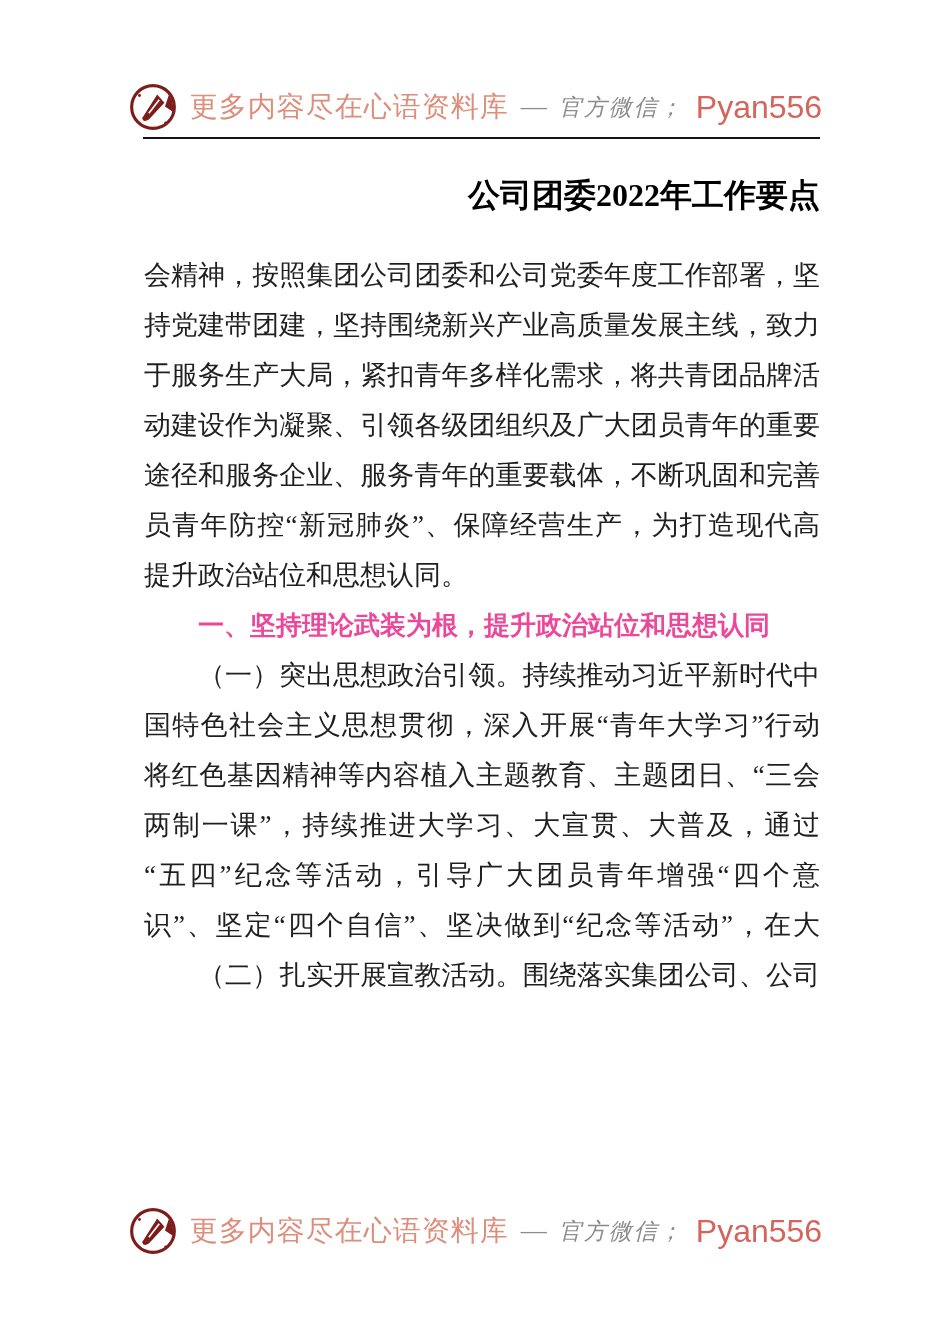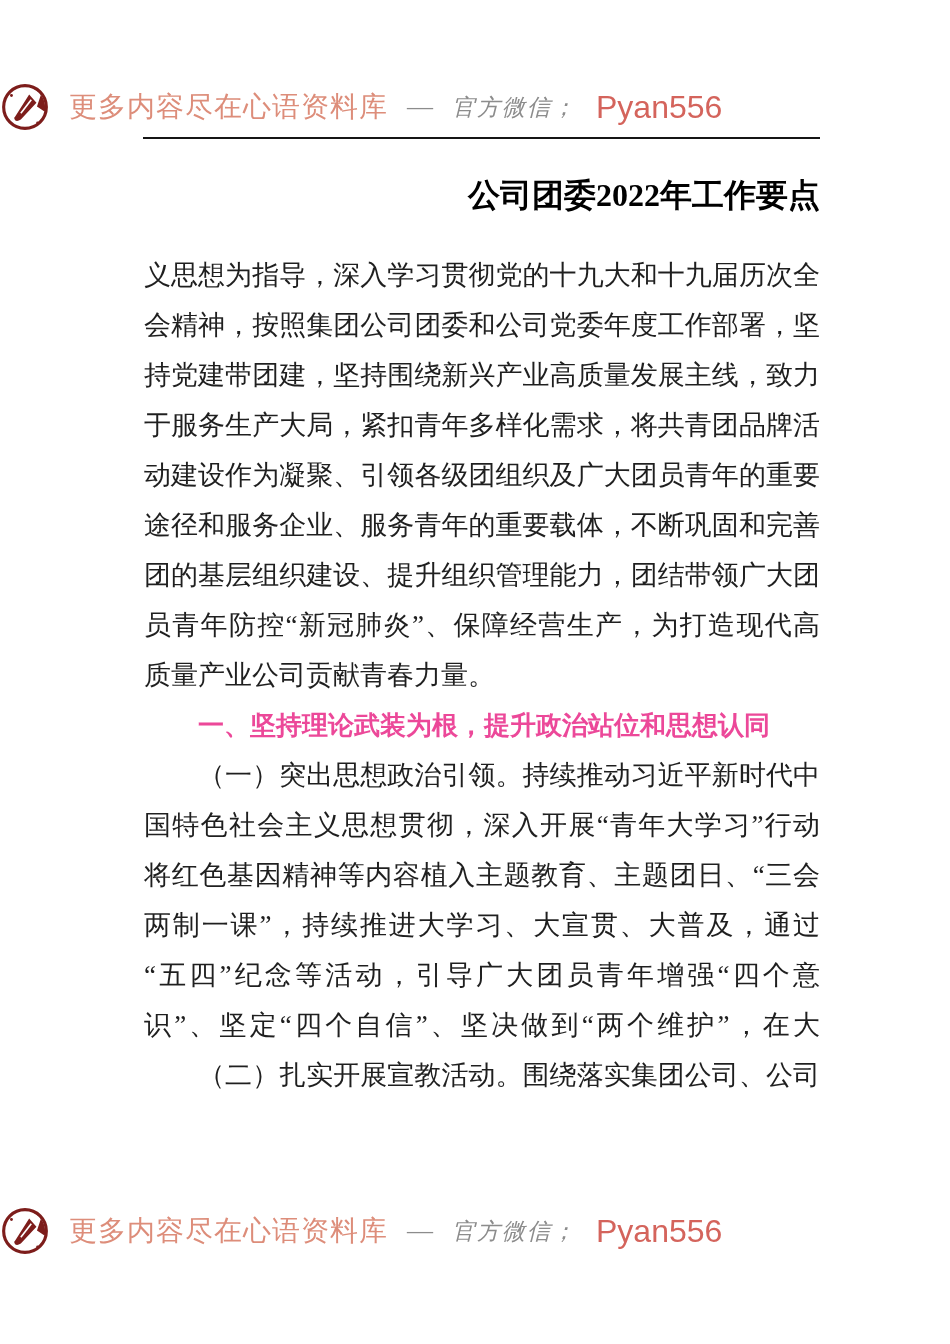--- a/index.html
+++ b/index.html
@@ -2,21 +2,21 @@
 <html><head>
 <meta charset="utf-8">
 <style>
   html,body{margin:0;padding:0;background:#ffffff;}
   .page{
     position:relative;width:950px;height:1344px;background:#ffffff;overflow:hidden;
     font-family:"Liberation Serif","DejaVu Serif",serif;color:#1f1f1f;
   }
   
   .watermark{
-    position:absolute;left:0;right:0;display:flex;align-items:center;justify-content:flex-start;gap:19px;
+    position:absolute;left:0;right:0;display:flex;align-items:center;justify-content:center;gap:12px;
   }
   .watermark.header{top:82px;}
   .watermark.footer{top:1206px;}
   .wm-logo{flex:0 0 auto;width:50px;height:50px;}
   .wm-brand{font-size:28px;letter-spacing:1px;}
   .wm-dash{font-size:26px;}
   .wm-label{font-size:23px;font-style:italic;letter-spacing:2px;}
   .wm-id{font-family:"Liberation Sans","DejaVu Sans",sans-serif;font-size:32px;}
   
   .rule{position:absolute;left:143px;top:137px;width:677px;height:2px;background:#151515;}
@@ -58,36 +58,34 @@
     <span class="wm-dash" style="color: rgb(140, 140, 140);">—</span>
     <span class="wm-label" style="color: rgb(140, 140, 140);">官方微信；</span>
     <span class="wm-id" style="color: rgb(212, 100, 92);">Pyan556</span>
   </div>
 
   <div class="rule"></div>
 
   <div class="doc-title">公司团委2022年工作要点</div>
 
   <div class="doc-body" id="doc-body">
-      <div class="line j">义思想为指导，深入学习贯彻党的十九大和十九届历次全</div>
       <div class="line j">会精神，按照集团公司团委和公司党委年度工作部署，坚</div>
       <div class="line j">持党建带团建，坚持围绕新兴产业高质量发展主线，致力</div>
       <div class="line j">于服务生产大局，紧扣青年多样化需求，将共青团品牌活</div>
       <div class="line j">动建设作为凝聚、引领各级团组织及广大团员青年的重要</div>
       <div class="line j">途径和服务企业、服务青年的重要载体，不断巩固和完善</div>
-      <div class="line j">团的基层组织建设、提升组织管理能力，团结带领广大团</div>
       <div class="line j">员青年防控“新冠肺炎”、保障经营生产，为打造现代高</div>
-      <div class="line">质量产业公司贡献青春力量。</div>
+      <div class="line">提升政治站位和思想认同。</div>
       <div class="line heading indent">一、坚持理论武装为根，提升政治站位和思想认同</div>
       <div class="line indent j">（一）突出思想政治引领。持续推动习近平新时代中</div>
       <div class="line j">国特色社会主义思想贯彻，深入开展“青年大学习”行动</div>
       <div class="line j">将红色基因精神等内容植入主题教育、主题团日、“三会</div>
       <div class="line j">两制一课”，持续推进大学习、大宣贯、大普及，通过</div>
       <div class="line j">“五四”纪念等活动，引导广大团员青年增强“四个意</div>
-      <div class="line j">识”、坚定“四个自信”、坚决做到“两个维护”，在大</div>
+      <div class="line j">识”、坚定“四个自信”、坚决做到“纪念等活动”，在大</div>
       <div class="line indent j">（二）扎实开展宣教活动。围绕落实集团公司、公司</div>
     </div>
 
   <div class="watermark footer">
     <span class="wm-logo">
       <svg viewBox="0 0 48 48" width="50" height="50">
         <circle cx="24" cy="24" r="20.5" fill="none" stroke="#7d1d1b" stroke-width="3"></circle>
         <path d="M31 5.5 a21 21 0 0 1 12 23 l-7.5 -5 4 -12 z" fill="#7d1d1b"></path>
         <path d="M14 34 L28 12 l7 8 -15 16 q-5.5 3.5 -6.5 -2 z" fill="#7d1d1b"></path>
         <line x1="20" y1="30" x2="30" y2="17" stroke="#ffffff" stroke-width="1.6"></line>

